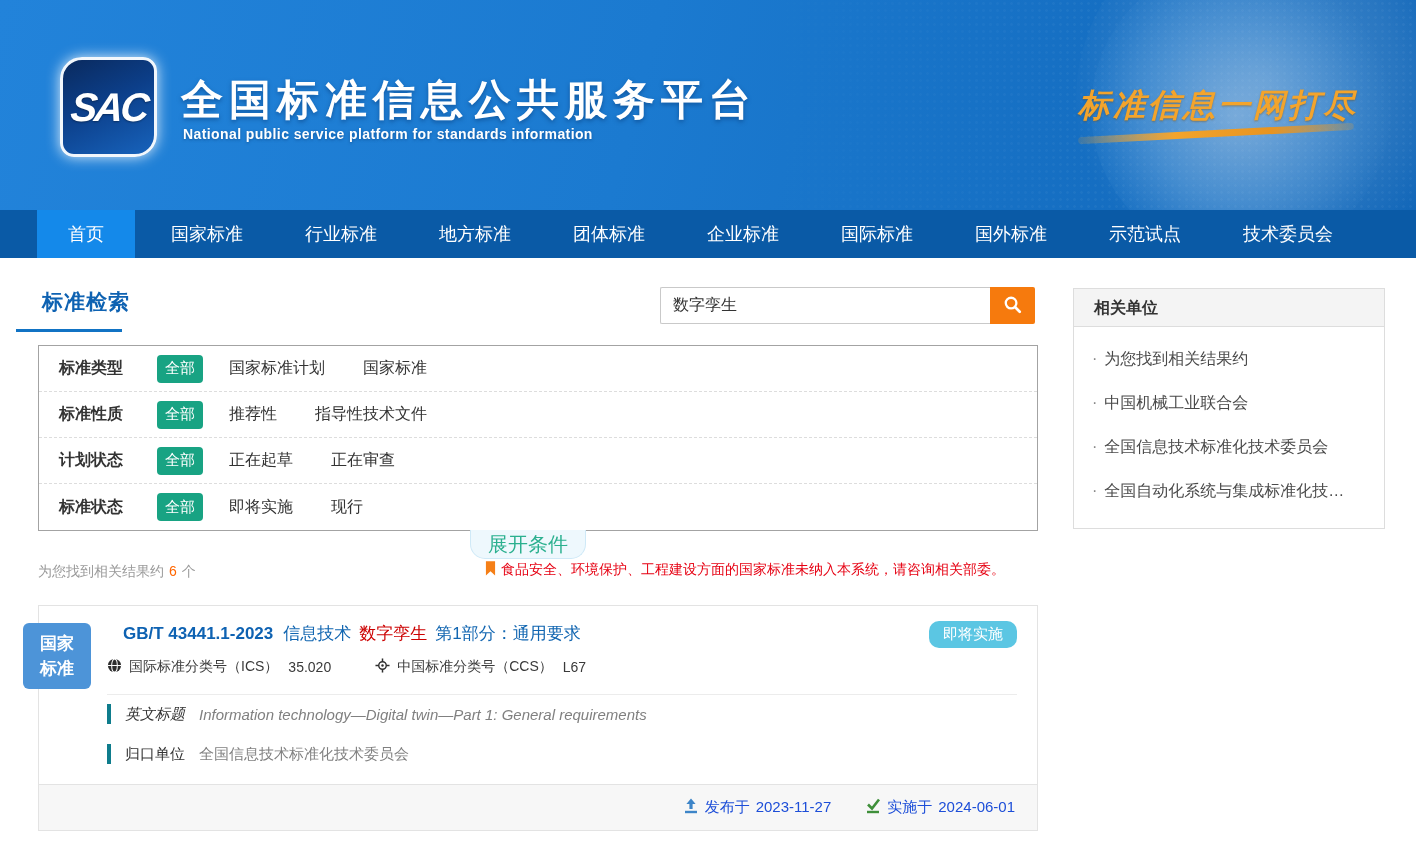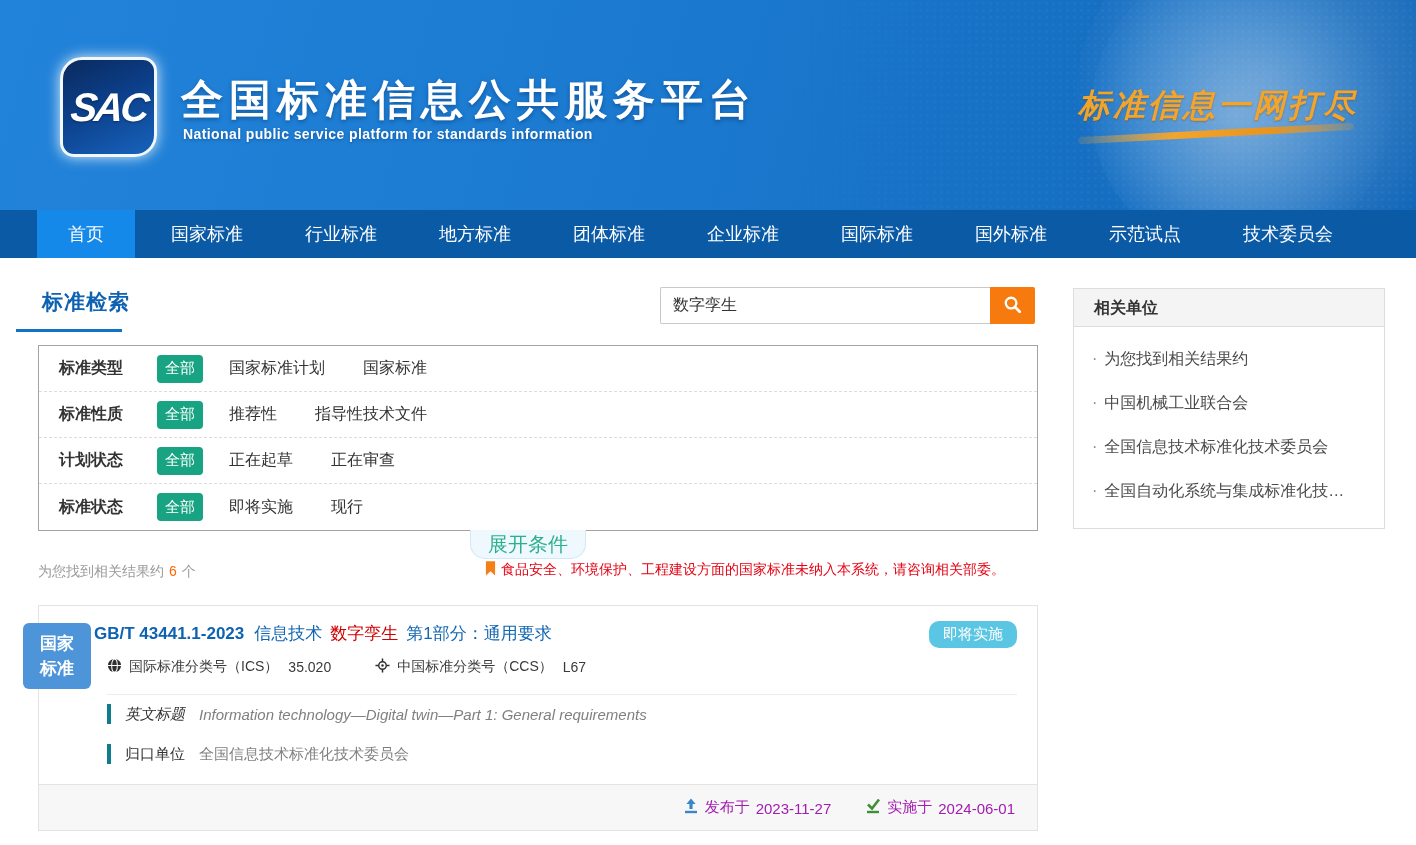--- a/index.html
+++ b/index.html
@@ -80,42 +80,42 @@
   .result-count .num { color:#ff6600; margin:0 5px; }
   .notice { position:absolute; left:447px; top:-2px; display:flex; align-items:flex-start; }
   .notice-text { color:#e60012; font-size:14px; margin-left:5px; }
 
   
   .card { position:absolute; left:38px; top:339px; width:1000px; height:226px;
     border:1px solid #e3e3e3; background:#fff; }
   .type-badge { position:absolute; left:-16px; top:17px; width:68px; height:66px; background:#4d94d8;
     border-radius:6px; color:#fff; font-size:17px; font-weight:bold; text-align:center;
     display:flex; flex-direction:column; justify-content:center; line-height:25px; z-index:2; }
-  .card-title { position:absolute; left:55px; top:16px; font-size:17px; white-space:nowrap; cursor:pointer; }
+  .card-title { position:absolute; left:84px; top:16px; font-size:17px; white-space:nowrap; cursor:pointer; }
   .card-title .code { color:#0e62b2; font-weight:bold; margin-right:10px; }
   .card-title .t-blue { color:#1266b1; margin-right:8px; }
   .card-title .t-red { color:#cc0000; margin-right:8px; }
   .status-badge { position:absolute; right:20px; top:15px; background:#5bc6e3; color:#fff;
     font-size:15px; padding:4px 14px; border-radius:10px; }
   .meta-row { position:absolute; left:68px; top:52px; display:flex; align-items:center;
     font-size:14px; color:#3a3a3a; }
   .meta-item { display:flex; align-items:center; margin-right:44px; }
   .meta-item svg { margin-right:7px; }
   .meta-label { margin-right:10px; }
   .card-divider { position:absolute; left:68px; right:20px; top:88px; border-top:1px solid #ececec; }
   .field-row { position:absolute; left:68px; display:flex; align-items:center; }
   .field-row.f0 { top:98px;font-style:italic; }
   .field-row.f1 { top:138px; }
   .field-bar { width:4px; height:20px; background:#0e7c8c; margin-right:14px; }
   .field-label { font-size:15px; color:#333; margin-right:14px; }
   .field-value { font-size:15px; color:#808080; }
   .card-footer { position:absolute; left:0; right:0; bottom:0; height:46px; background:#f7f7f7;
     border-top:1px solid #e3e3e3; display:flex; align-items:center; justify-content:flex-end;
     padding-right:22px; }
-  .date-item { display:flex; align-items:flex-end; margin-left:34px; font-size:15px; color:#a21caf; }
+  .date-item { display:flex; align-items:flex-start; margin-left:34px; font-size:15px; color:#1d4ed8; }
   .date-item svg { margin-right:6px; }
   .date-item .dlabel { margin-right:6px; }
 
   
   .sidebar { position:absolute; left:1073px; top:22px; width:312px; border:1px solid #ddd; background:#fff; }
   .sidebar-header { height:38px; line-height:38px; background:#f4f4f4; border-bottom:1px solid #ddd;
     padding-left:20px; font-size:16px; font-weight:bold; color:#333; }
   .sidebar-body { padding:22px 18px 26px 18px; }
   .sidebar-item { font-size:16px; color:#4a4a4a; margin-bottom:23px; cursor:pointer;
     white-space:nowrap; overflow:hidden; }

